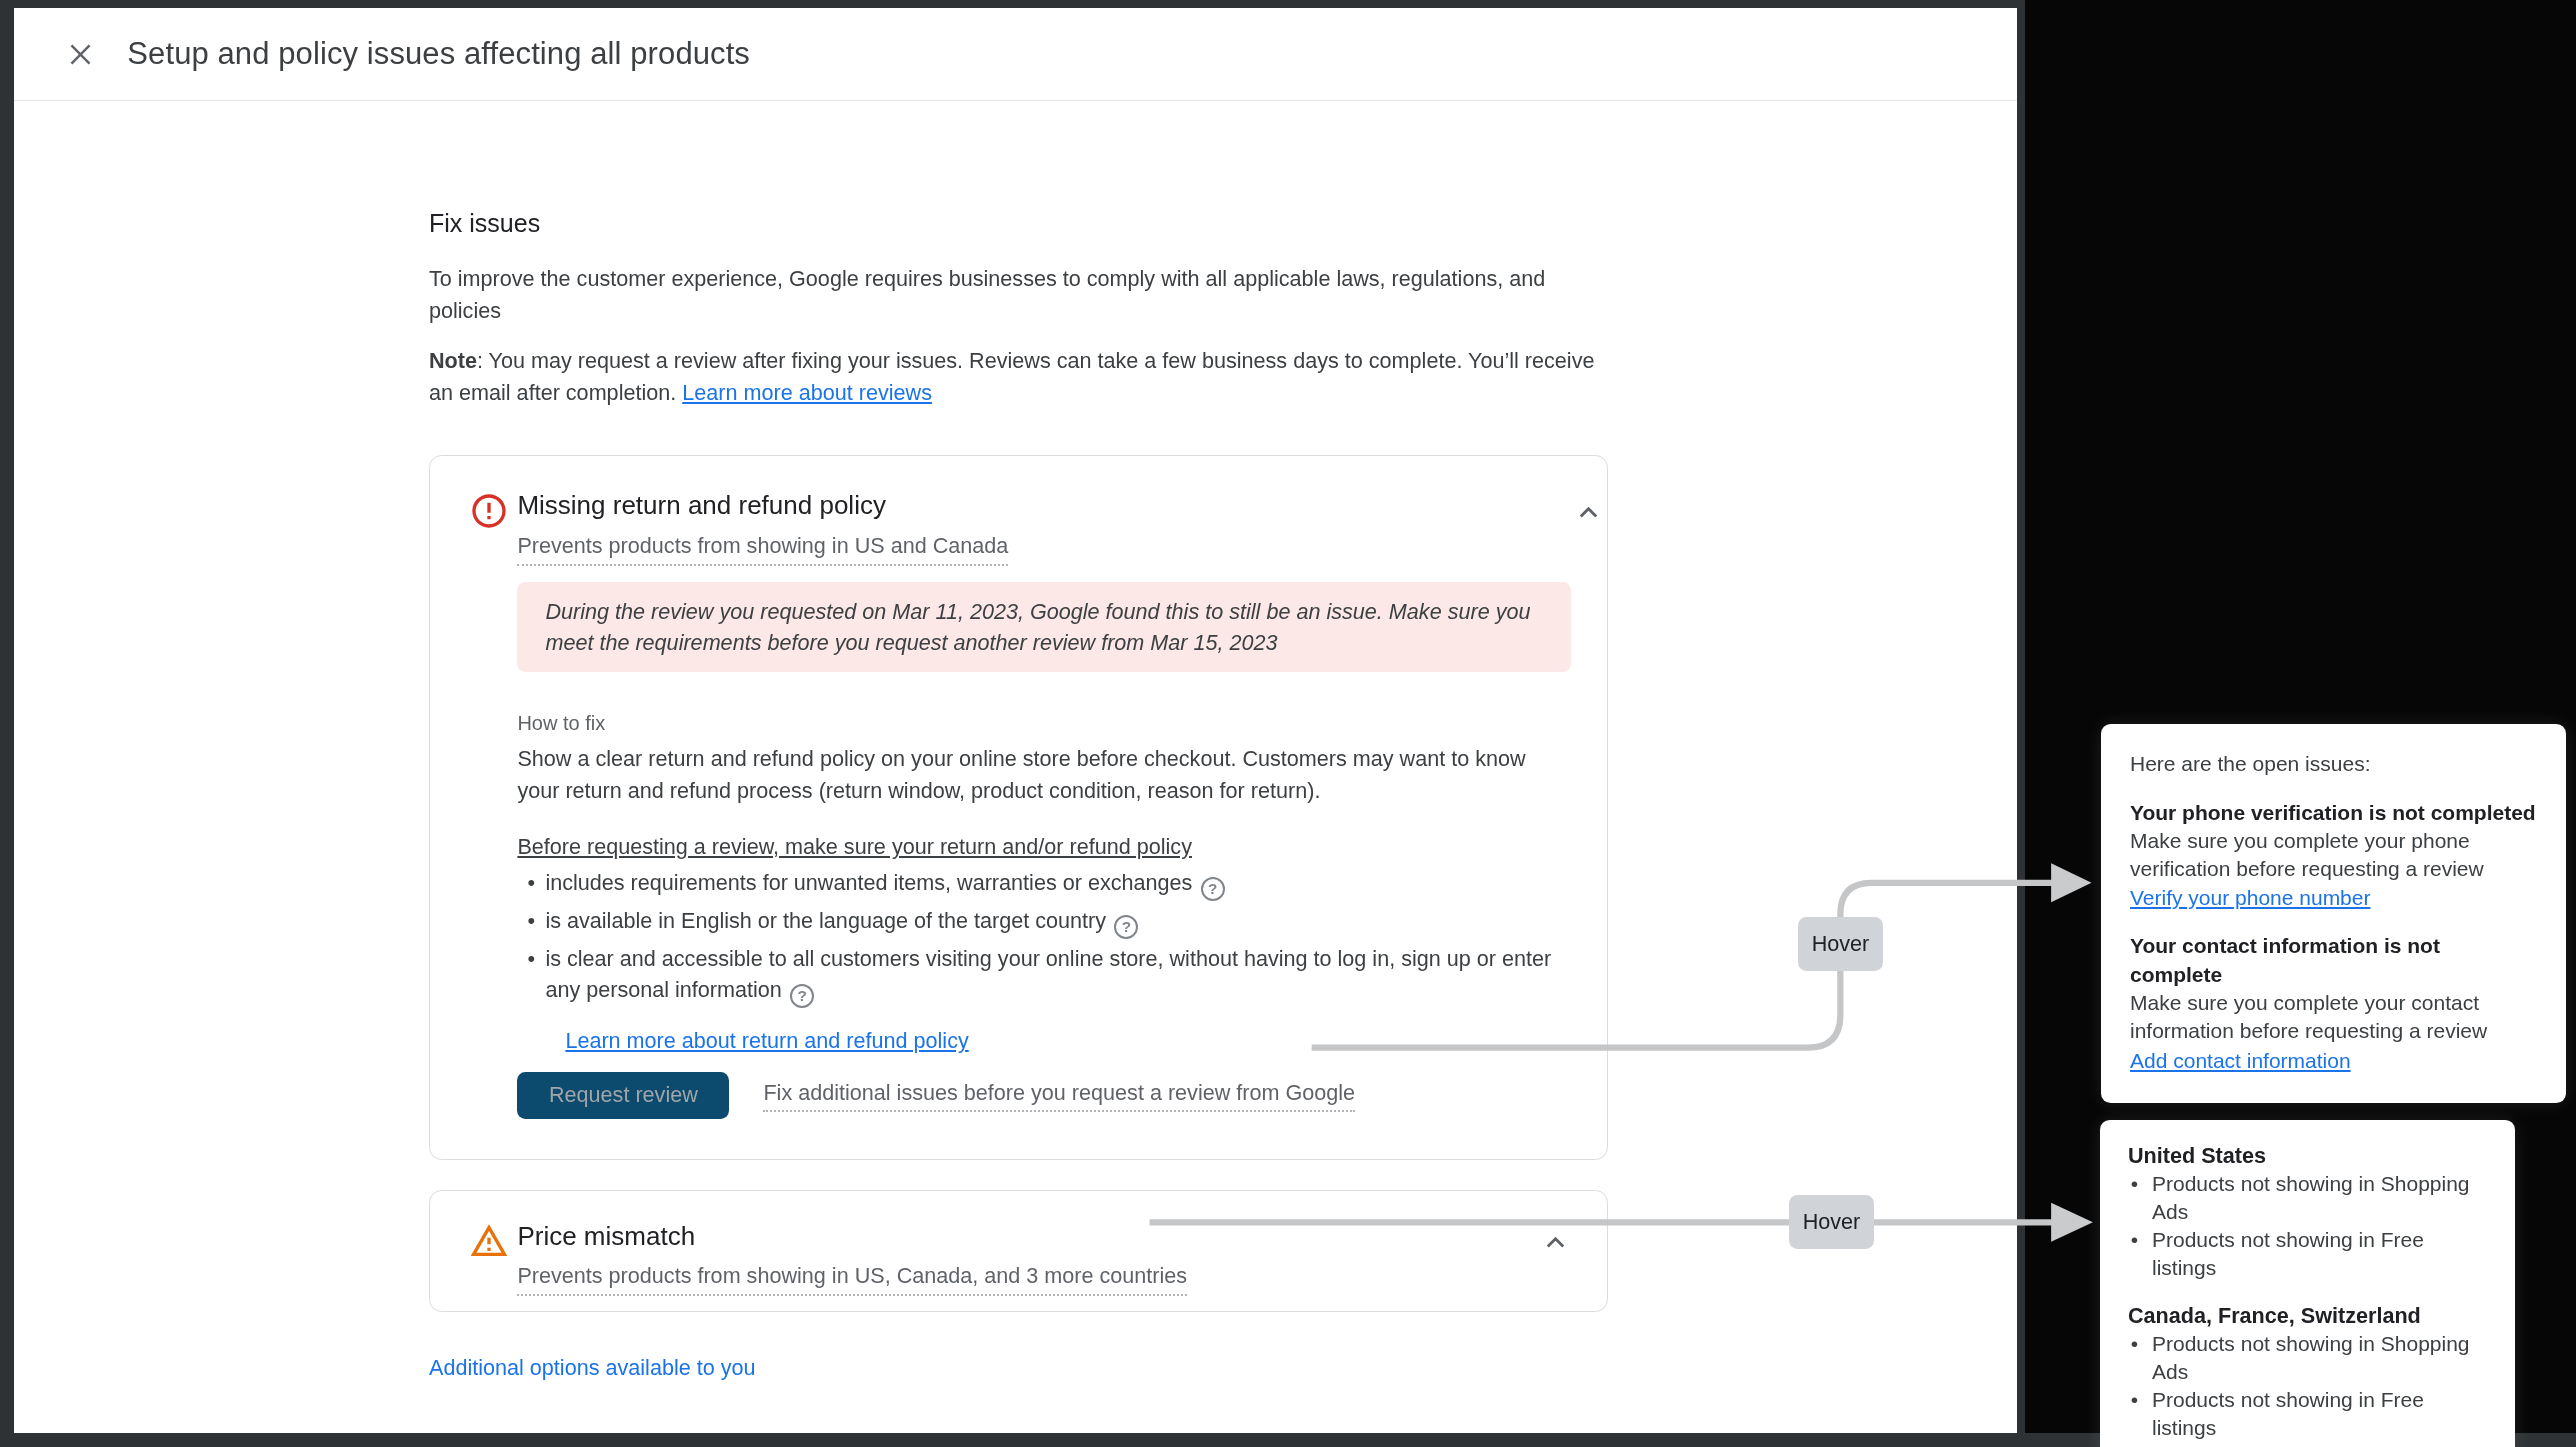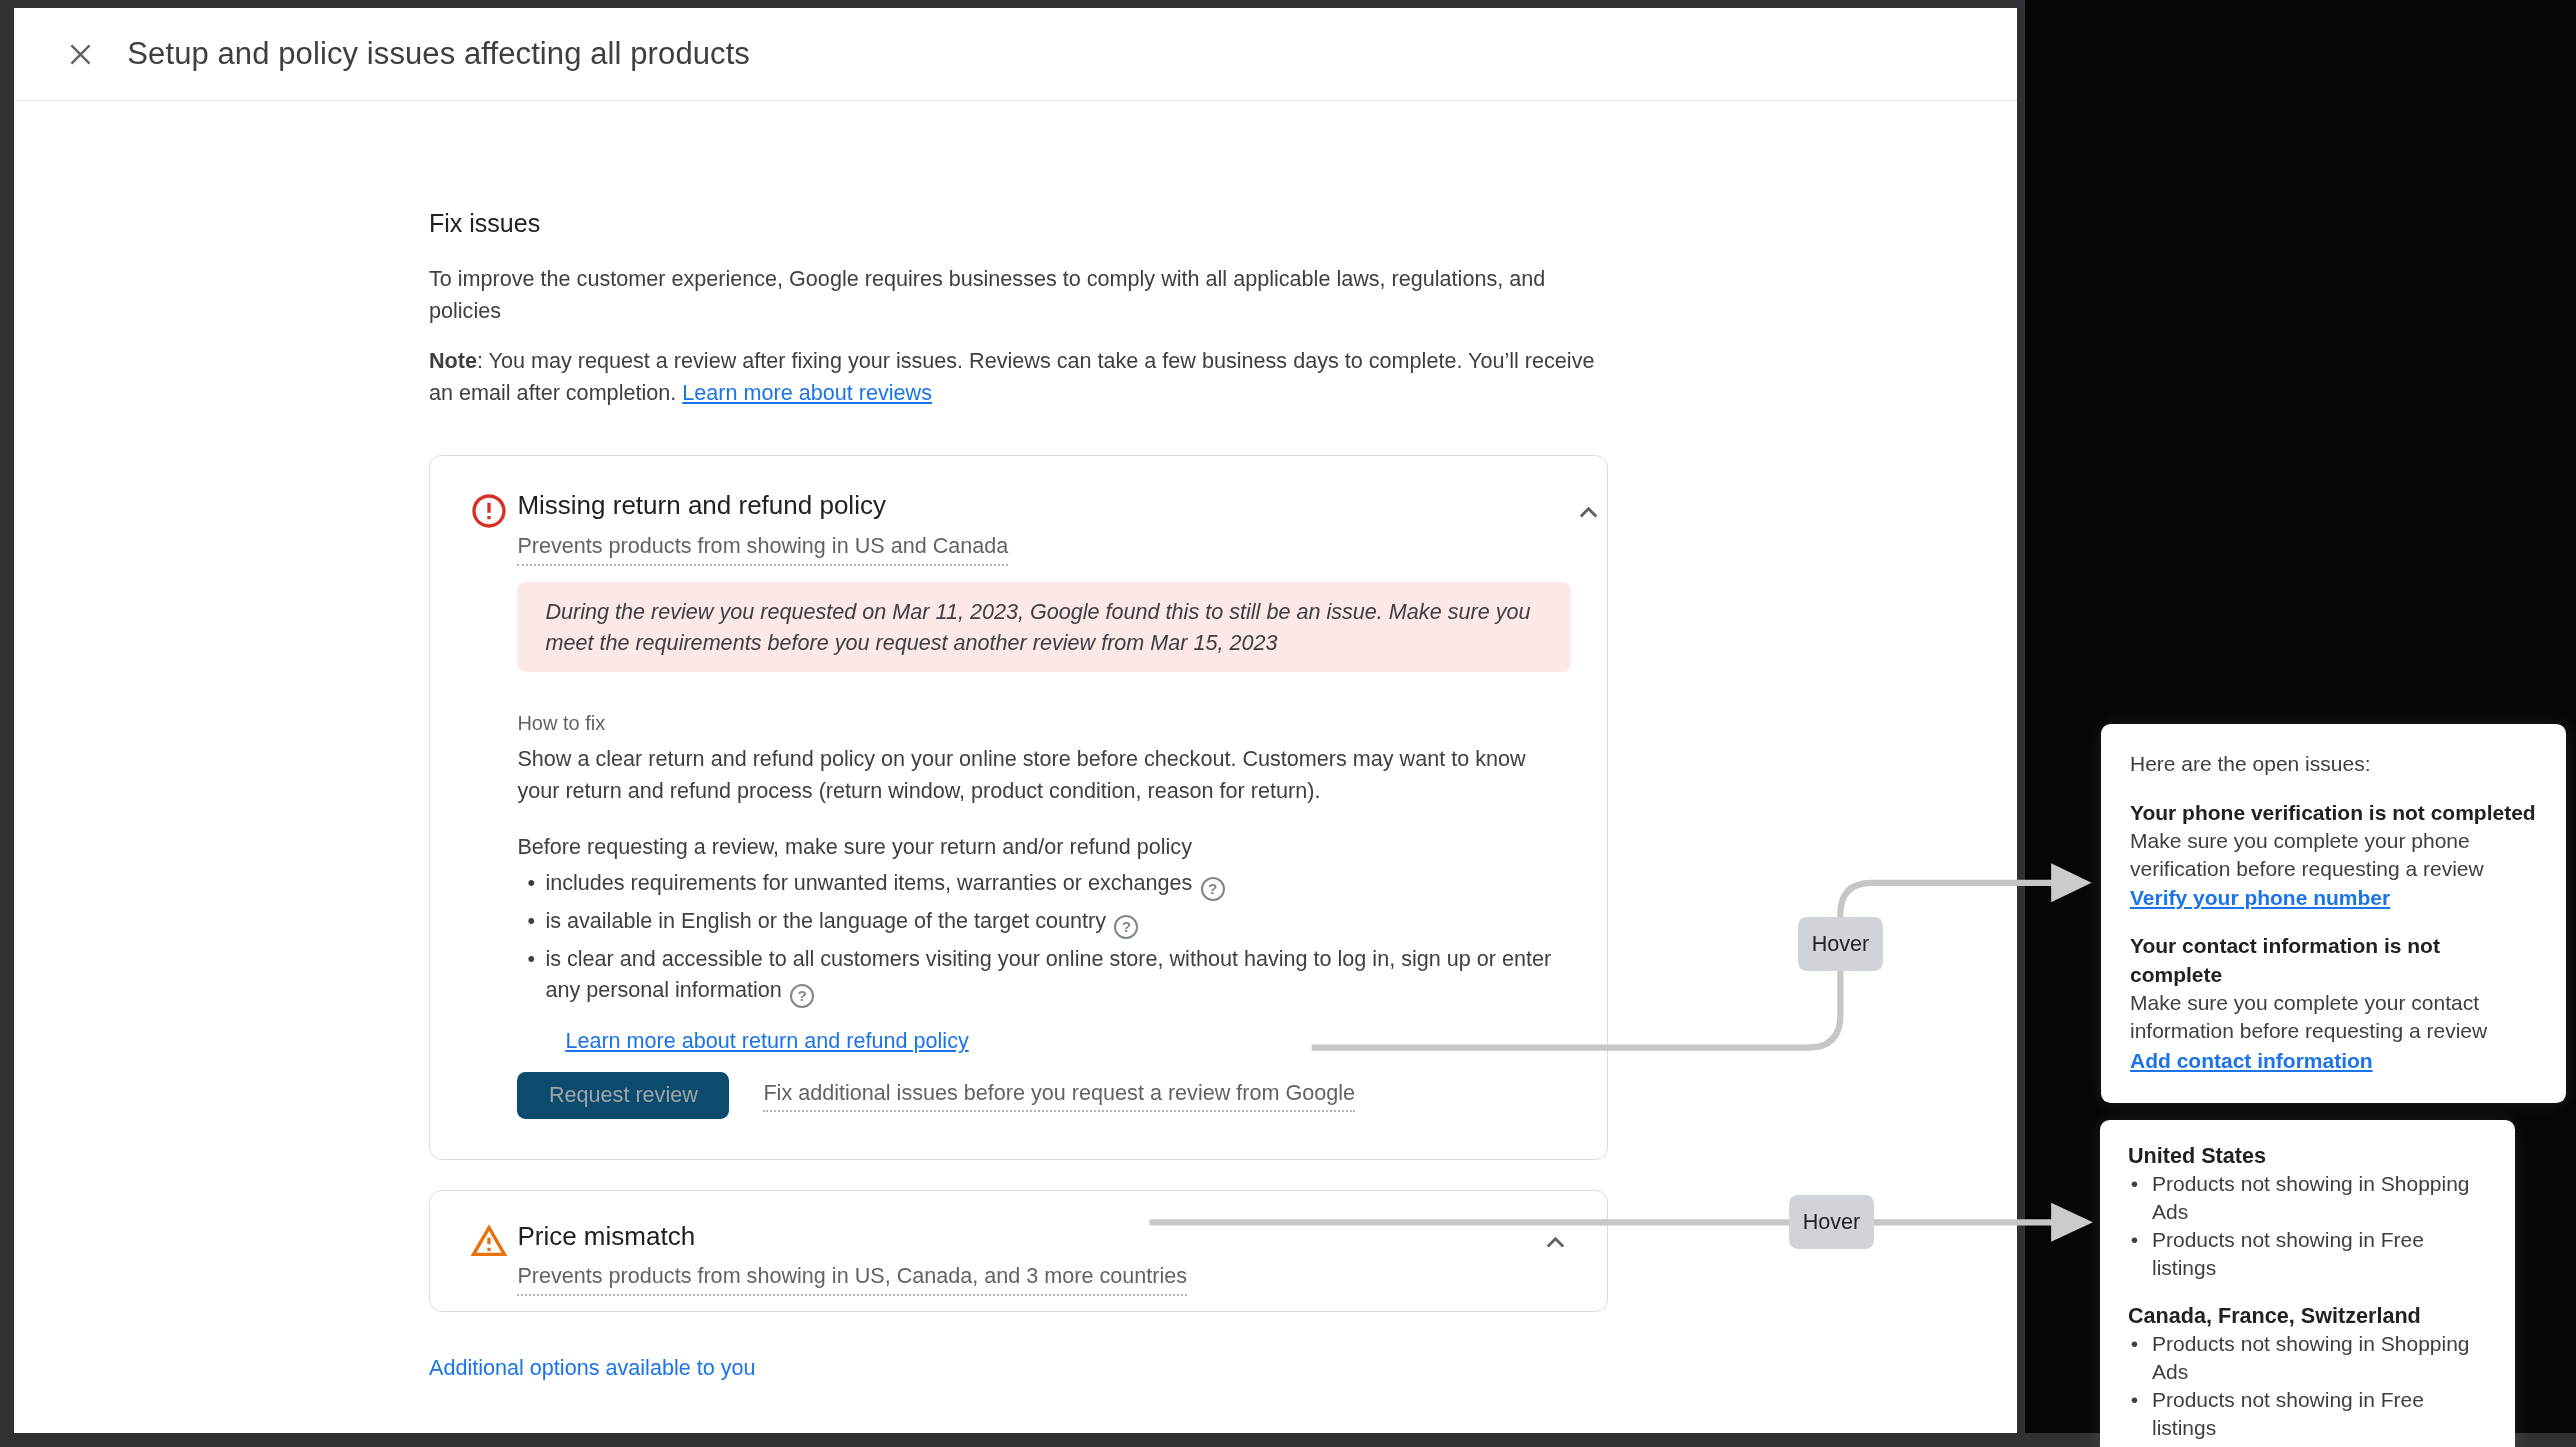--- a/index.html
+++ b/index.html
@@ -29,21 +29,21 @@
   .head-col { margin-left:8.4px; flex:1 1 auto; }
   .card-title { font-size:26px; color:#202124; line-height:33px; font-weight:400; }
   .card-sub { display:inline-block; margin-top:9.7px; font-size:21.6px; color:#5f6368; line-height:28px;
               border-bottom:2.1px dotted #b0b4b8; padding-bottom:3.5px; cursor:default; }
   .chev-btn { width:38px; height:38px; display:flex; align-items:center; justify-content:center; cursor:pointer; margin-top:4.2px; }
 
   .alert-box { margin-top:16.7px; background:#fce8e6; border-radius:8.4px; padding:14px 28px;
                font-size:21.6px; color:#3c4043; line-height:31px; width:1054px;font-style:italic; }
   .how-label { margin-top:39px; font-size:20px; color:#5f6368; line-height:25px; }
   .how-body { margin-top:6.3px; font-size:21.6px; color:#3c4043; line-height:32px; width:1054px; }
-  .chk-intro { margin-top:24px; font-size:21.6px; color:#3c4043; line-height:31px; }
+  .chk-intro { margin-top:24px; font-size:21.6px; color:#3c4043; line-height:31px;text-decoration:underline; }
   ul.chk { list-style:none; margin-top:5.6px; }
   ul.chk li { display:flex; font-size:21.6px; color:#3c4043; line-height:31px; margin-bottom:4.2px; width:1054px; }
   .bullet-dot { flex:0 0 28px; text-align:center; color:#3c4043; }
   .help-icon { display:inline-flex; width:24px; height:24px; border:2.1px solid #80868b; border-radius:50%;
                color:#80868b; font-size:15.3px; font-weight:700; align-items:center; justify-content:center;
                margin-left:8.4px; vertical-align:-4.2px; cursor:pointer; }
   .learn-link { display:inline-block; margin-top:15.3px; font-size:21.6px; line-height:28px;margin-left:48px; }
   .btn-row { margin-top:16.7px; display:flex; align-items:center; }
   .btn-disabled { min-width:212px; height:47px; background:#0c4a6e; color:#a0a5a9; border:none; border-radius:8.4px;
                   font-size:21.6px; font-family:"Liberation Sans",sans-serif; display:flex; align-items:center; justify-content:center; }
@@ -56,21 +56,21 @@
   .chip1 { left:1798px; top:917px; }
   .chip2 { left:1789px; top:1195px; }
 
   .tooltip { position:absolute; background:#ffffff; border-radius:9.7px; z-index:25;
              box-shadow:0 0 18px rgba(255,255,255,0.10); }
   .tt1 { left:2101px; top:724px; width:465px; padding:25px 29px 28px 29px; }
   .tt2 { left:2100px; top:1120px; width:415px; padding:22px 28px 21px 28px; }
   .tt-intro { font-size:21px; color:#3c4043; line-height:29px; }
   .tt-heading { margin-top:19.5px; font-size:21px; font-weight:700; color:#202124; line-height:29px; }
   .tt-body { font-size:21px; color:#3c4043; line-height:28px; }
-  .tt-link { display:inline-block; font-size:21px; line-height:28px; margin-top:1.4px;font-weight:bold; }
+  .tt-link { display:inline-block; font-size:21px; line-height:28px; margin-top:1.4px; }
   .tt2 .tt-heading { margin-top:0; font-size:21.6px; line-height:28px; }
   .tt2 .group2 { margin-top:19.5px; }
   .tt2 ul { list-style:none; }
   .tt2 li { display:flex; font-size:21px; color:#3c4043; line-height:28px; }
   .tt2 .bullet-dot { flex:0 0 24px; text-align:left; padding-left:2.8px; }
 
   svg.connectors { position:absolute; left:0; top:0; width:2576px; height:1447px; z-index:20; pointer-events:none; }
 </style>
 </head>
 <body>

